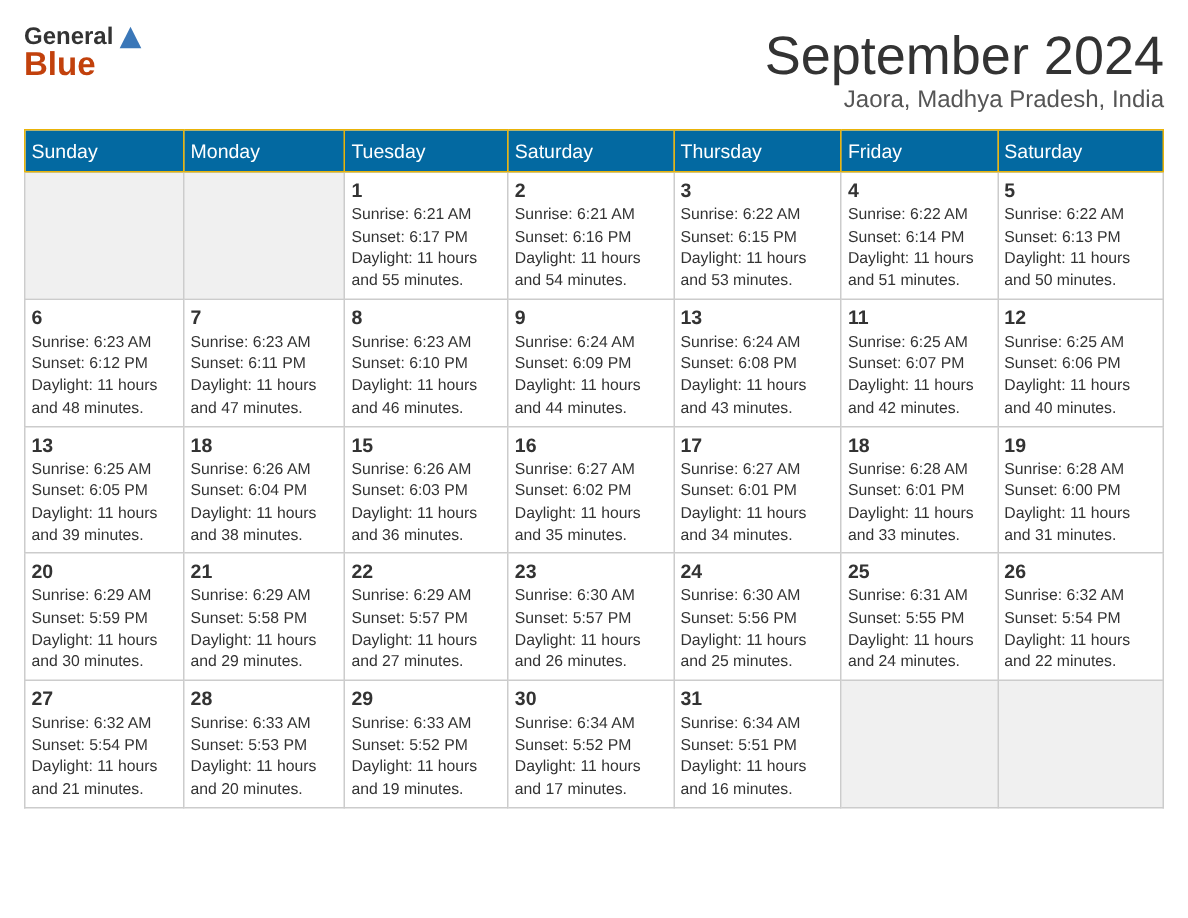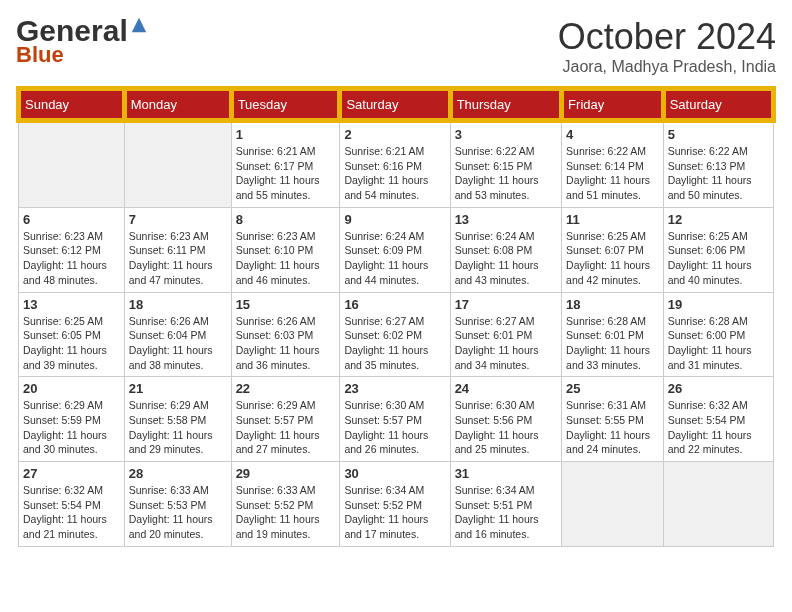--- a/index.html
+++ b/index.html
@@ -16,22 +16,22 @@
       align-items: flex-start;
       margin-bottom: 10px;
     }
     .logo {
       display: flex;
       flex-direction: column;
       align-items: flex-start;
     }
     .logo-text {
       display: flex;
-      align-items: flex-start;
-      font-size: 30px;
+      align-items: center;
+      font-size: 16px;
       font-weight: bold;
       color: #333;
       line-height: 1;
     }
     .logo-general { color: #333; }
     .logo-blue { color: #c2410c; }
     .logo-icon {
       width: 18px;
       height: 18px;
       margin-left: 2px;
@@ -47,27 +47,27 @@
     .location {
       font-size: 16px;
       color: #555;
     }
     table {
       width: 100%;
       border-collapse: collapse;
       font-size: 11px;
     }
     th {
-      background-color: #b91c1c;
+      background-color: #0369a1;
       color: white;
       padding: 6px 4px;
       text-align: left;
       font-size: 13px;
       font-weight: normal;
-      border: 5px solid #eab308;
+      border: 1px solid #eab308;
     }
     td {
       border: 1px solid #ccc;
       padding: 4px;
       vertical-align: top;
       min-height: 70px;
       height: 80px;
       background: #fff;
     }
     td.empty {
@@ -93,21 +93,21 @@
   <div class="logo">
     <div class="logo-text">
       <span class="logo-general">General</span>
       <svg class="logo-icon" viewBox="0 0 20 20">
         <polygon points="2,18 10,2 18,18" fill="#3a77b8"></polygon>
       </svg>
     </div>
     <span class="logo-blue" style="font-size:22px;font-weight:bold;margin-top:-4px;">Blue</span>
   </div>
   <div class="title-block">
-    <div class="month-title">October 2024</div>
+    <div class="month-title">September 2024</div>
     <div class="location">Jaora, Madhya Pradesh, India</div>
   </div>
 </div>
 
 <table>
   <thead>
     <tr>
     <th>Sunday</th>
         <th>Monday</th>
         <th>Tuesday</th>

